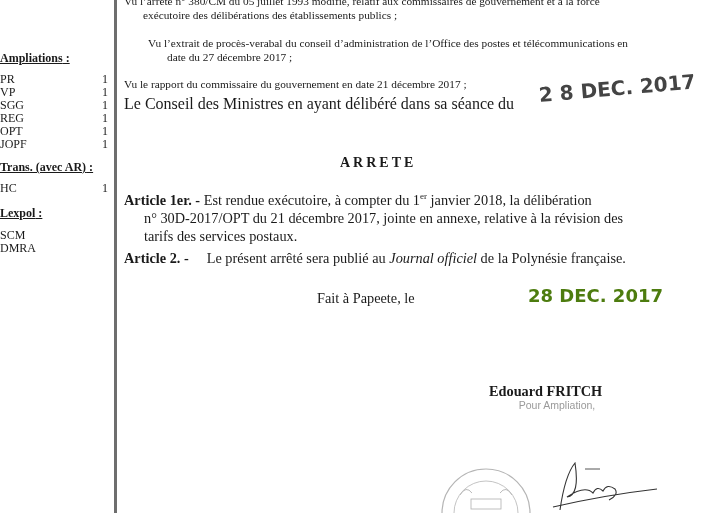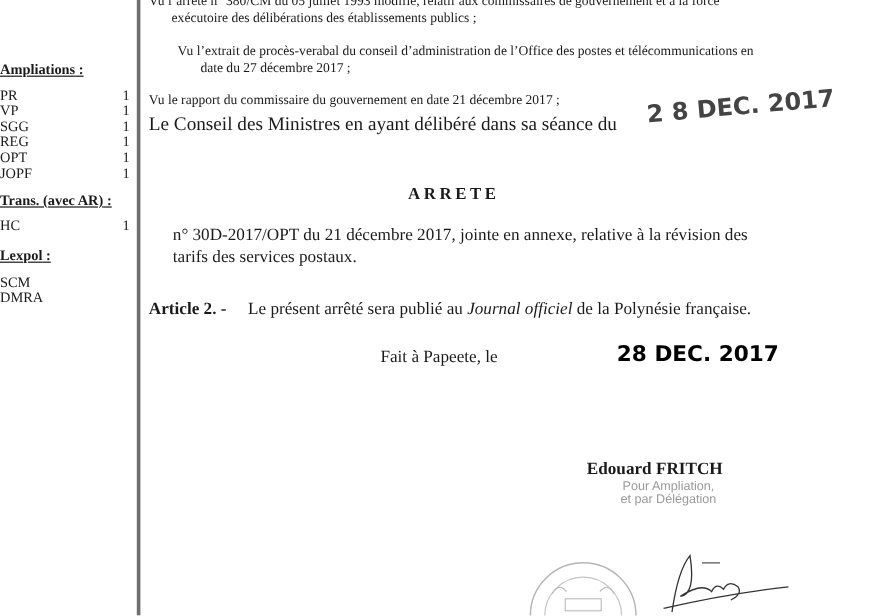--- a/index.html
+++ b/index.html
@@ -80,35 +80,35 @@
 <div class="vu" style="top:77px;">
   <span>Vu le rapport du commissaire du gouvernement en date 21 décembre 2017 ;</span>
 </div>
 
 <div class="abs big" style="left:124px; top:95px;">Le Conseil des Ministres en ayant délibéré dans sa séance du</div>
 <div class="stamp" style="left:540px; top:83px; font-size:20px; color:#444; transform:rotate(-5deg); transform-origin:left bottom;">2 8 DEC. 2017</div>
 
 <div class="title">ARRETE</div>
 
 <div class="art" style="top:187px;">
+  <span><b>Article 1er. -</b> <span>Est rendue exécutoire, à compter du 1</span><sup style="font-size:9px;">er</sup><span> janvier 2018, la délibération</span></span>
   <span class="ind">n° 30D-2017/OPT du 21 décembre 2017, jointe en annexe, relative à la révision des</span>
   <span class="ind">tarifs des services postaux.</span>
 </div>
 <div class="art" style="top:249px; text-align:left;">
   <b>Article 2. -</b><span style="display:inline-block; width:18px;"></span><span>Le présent arrêté sera publié au </span><i>Journal officiel</i><span> de la Polynésie française.</span>
 </div>
 
 <div class="abs" style="left:317px; top:290px; font-size:14.3px;">Fait à Papeete, le</div>
-<div class="stamp" style="left:514px; top:285px; font-size:18px; color:#000000;">28 DEC. 2017</div>
+<div class="stamp" style="left:528px; top:285px; font-size:18px; color:#4d7c0f;">28 DEC. 2017</div>
 
 <div class="abs" style="left:489px; top:383px; font-size:14.3px; font-weight:bold;">Edouard FRITCH</div>
 
 <div class="abs" style="left:437px; top:400px; width:240px; font-family:'Liberation Sans', sans-serif; font-size:10.5px; line-height:11px; text-align:center; color:#9a9a9a;">
   <div>Pour Ampliation,</div>
-  <div>et par Délégation</div>
 </div>
 
 <svg class="abs" style="left:438px; top:455px;" width="100" height="60">
   <circle cx="48" cy="58" r="44" fill="none" stroke="#b5b5b5" stroke-width="1.2"></circle>
   <circle cx="48" cy="58" r="32" fill="none" stroke="#c4c4c4" stroke-width="1"></circle>
   <rect x="33" y="44" width="30" height="10" fill="none" stroke="#b0b0b0" stroke-width="0.8"></rect>
   <path d="M22 40 q6 -10 12 -2 M62 38 q6 -8 12 2" stroke="#bbb" fill="none"></path>
 </svg>
 
 <svg class="abs" style="left:545px; top:455px;" width="120" height="58">

